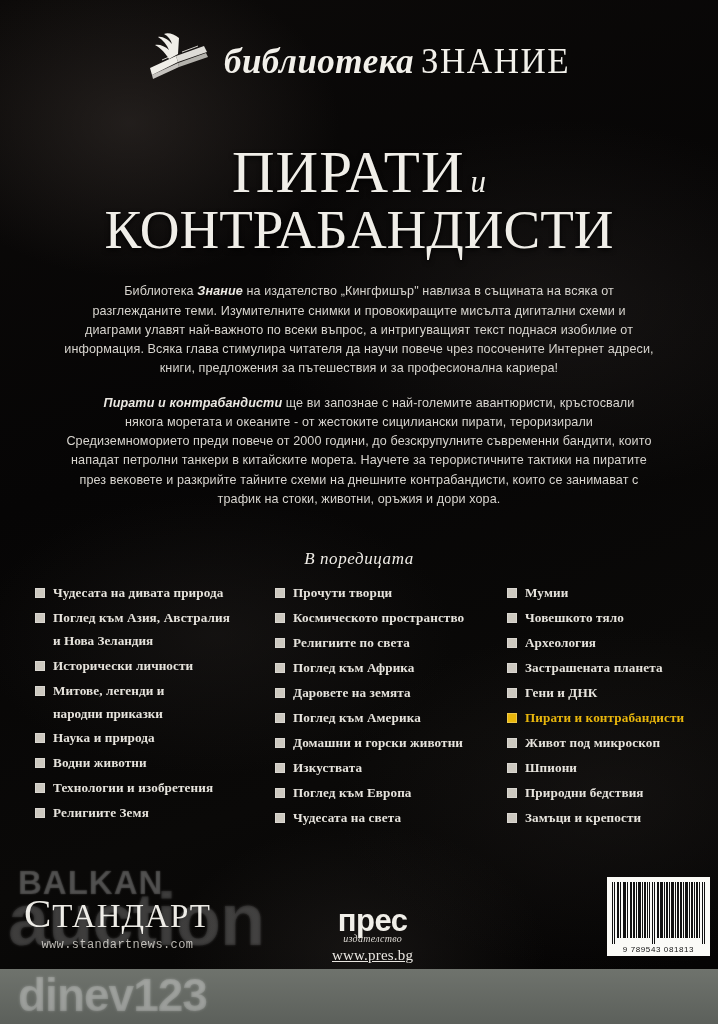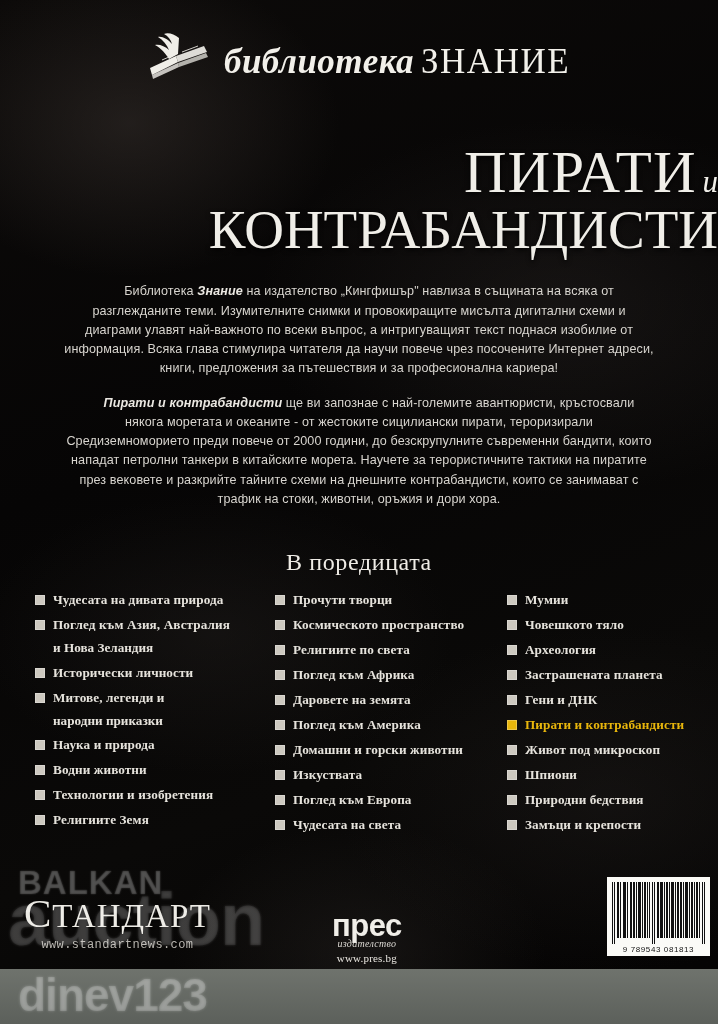--- a/index.html
+++ b/index.html
@@ -57,21 +57,21 @@
   }
   .logo-text .znanie {
     font-family: "Liberation Serif", serif;
     font-weight: normal;
     letter-spacing: 1.5px;
     margin-left: 7px;
   }
 
   
   .title-block {
-    text-align: right;
+    text-align: center;
     margin-top: 46px;
     color: #f0eee8;
     text-shadow: 0 2px 5px rgba(0,0,0,0.9);
   }
   .title-line1 {
     font-size: 59px;
     letter-spacing: 1px;
     line-height: 1.02;
     font-family: "Liberation Serif", serif;
   }
@@ -106,24 +106,25 @@
     font-style: italic;
     font-weight: bold;
     color: #ebe8e2;
   }
   .para .indent { padding-left: 20px; }
 
   
   .series-heading {
     text-align: center;
     margin-top: 40px;
-    font-size: 24px;
+    font-size: 17px;
     letter-spacing: 0.6px;
     color: #efece6;
     font-family: "Liberation Serif", serif;
+    font-style: italic;
   }
   .series-cols {
     display: flex;
     margin: 14px auto 0 auto;
     width: 680px;
     padding-left: 16px;
     box-sizing: border-box;
   }
   .series-col { flex: none; }
   .col-0 { width: 240px; }
@@ -212,25 +213,26 @@
   }
   .pres-sub {
     font-size: 10px;
     font-style: italic;
     color: #dedbd5;
     font-family: "Liberation Serif", serif;
     margin-top: -2px;
     letter-spacing: 0.3px;
   }
   .pres-url {
-    font-size: 11px;
+    font-size: 15px;
     color: #e9e6e0;
     font-family: "Liberation Serif", serif;
     margin-top: 3px;
     letter-spacing: 0.2px;
+    text-decoration: underline;
   }
 
   .barcode {
     position: absolute;
     right: 8px;
     bottom: 68px;
     width: 103px;
     background: #fbfbf7;
     padding: 5px 4px 2px 4px;
     box-sizing: border-box;

